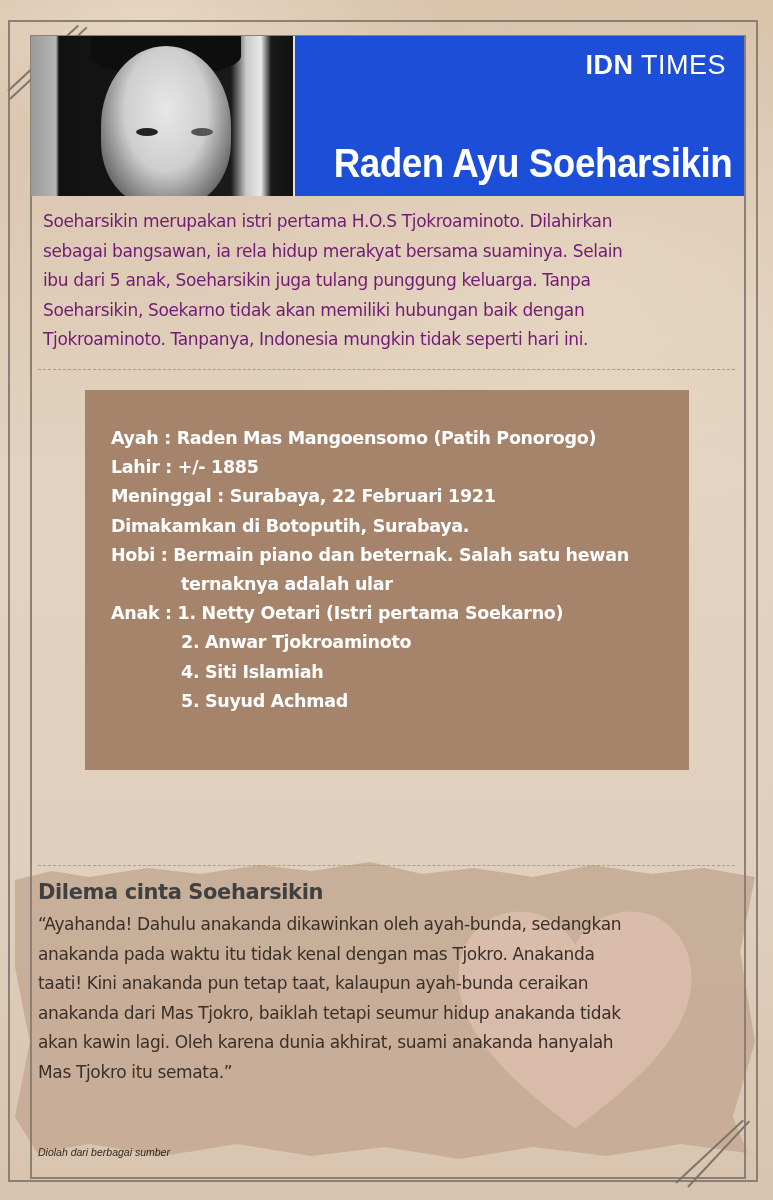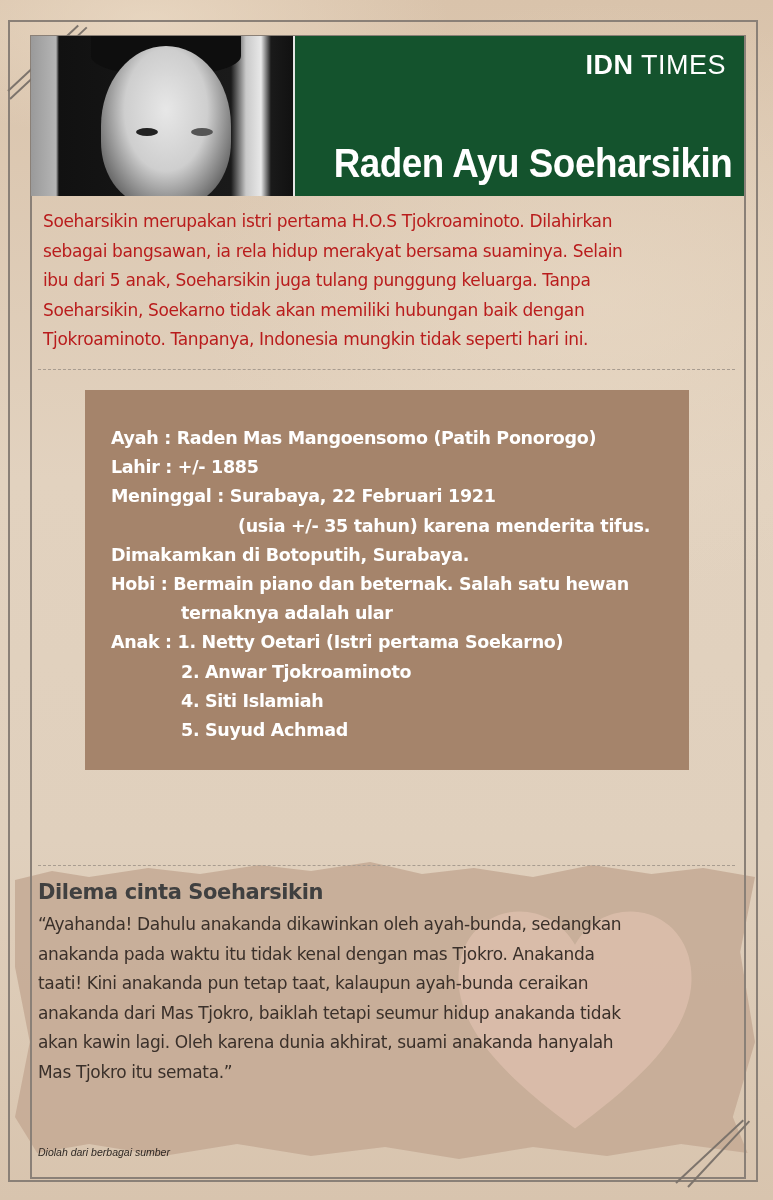--- a/index.html
+++ b/index.html
@@ -35,36 +35,36 @@
     background: radial-gradient(ellipse at 50% 40%, #f2f2f2 0%, #d8d8d8 45%, #8a8a8a 70%, #2a2a2a 100%);
     opacity: 0.95;
   }
   .photo .eye { position: absolute; width: 22px; height: 8px; border-radius: 50%; background: #222; }
   .photo .hair {
     position: absolute; left: 60px; top: 0; width: 150px; height: 40px;
     background: #0e0e0e; border-radius: 0 0 50% 50%;
   }
   .gap { width: 2px; background: #e4e4e4; }
   .title-box {
-    flex: 1; background: #14532d; position: relative; margin-left: 0;
+    flex: 1; background: #1d4ed8; position: relative; margin-left: 0;
   }
   .brand {
     position: absolute; right: 18px; top: 14px; color: #fff; font-size: 27px;
     font-family: "Liberation Sans", sans-serif; letter-spacing: 0.5px;
   }
   .brand b { font-weight: 700; }
   .brand span { font-weight: 400; }
   .name {
     position: absolute; right: 12px; bottom: 10px; color: #fff;
     font-family: "Liberation Sans", sans-serif; font-weight: 700;
     font-size: 40px; letter-spacing: -0.5px; transform: scaleX(0.92); transform-origin: right bottom;
   }
   .intro {
     position: absolute; left: 43px; top: 207px; width: 690px;
-    font-family: "DejaVu Sans", sans-serif; font-size: 17px; line-height: 29.5px; color: #b91c1c;
+    font-family: "DejaVu Sans", sans-serif; font-size: 17px; line-height: 29.5px; color: #701a75;
     letter-spacing: -0.35px;
   }
   .dash { position: absolute; height: 0; border-top: 1.5px dashed #a89c90; }
   .info-box {
     position: absolute; left: 85px; top: 390px; width: 604px; height: 380px;
     background: #a5846b;
   }
   .info-lines {
     position: absolute; left: 26px; top: 34px; color: #fff;
     font-family: "DejaVu Sans", sans-serif; font-weight: 700; font-size: 17.5px; line-height: 29.2px;
@@ -136,21 +136,20 @@
   <div>Tjokroaminoto. Tanpanya, Indonesia mungkin tidak seperti hari ini.</div>
 </div>
 
 <div class="dash" style="left:38px; top:369px; width:697px;"></div>
 
 <div class="info-box">
   <div class="info-lines">
     <div>Ayah : Raden Mas Mangoensomo (Patih Ponorogo)</div>
     <div>Lahir : +/- 1885</div>
     <div>Meninggal : Surabaya, 22 Februari 1921</div>
-    <div style="padding-left:127px;">(usia +/- 35 tahun) karena menderita tifus.</div>
     <div>Dimakamkan di Botoputih, Surabaya.</div>
     <div>Hobi : Bermain piano dan beternak. Salah satu hewan</div>
     <div style="padding-left:70px;">ternaknya adalah ular</div>
     <div>Anak : 1. Netty Oetari (Istri pertama Soekarno)</div>
     <div style="padding-left:70px;">2. Anwar Tjokroaminoto</div>
     <div style="padding-left:70px;">4. Siti Islamiah</div>
     <div style="padding-left:70px;">5. Suyud Achmad</div>
   </div>
 </div>
 

